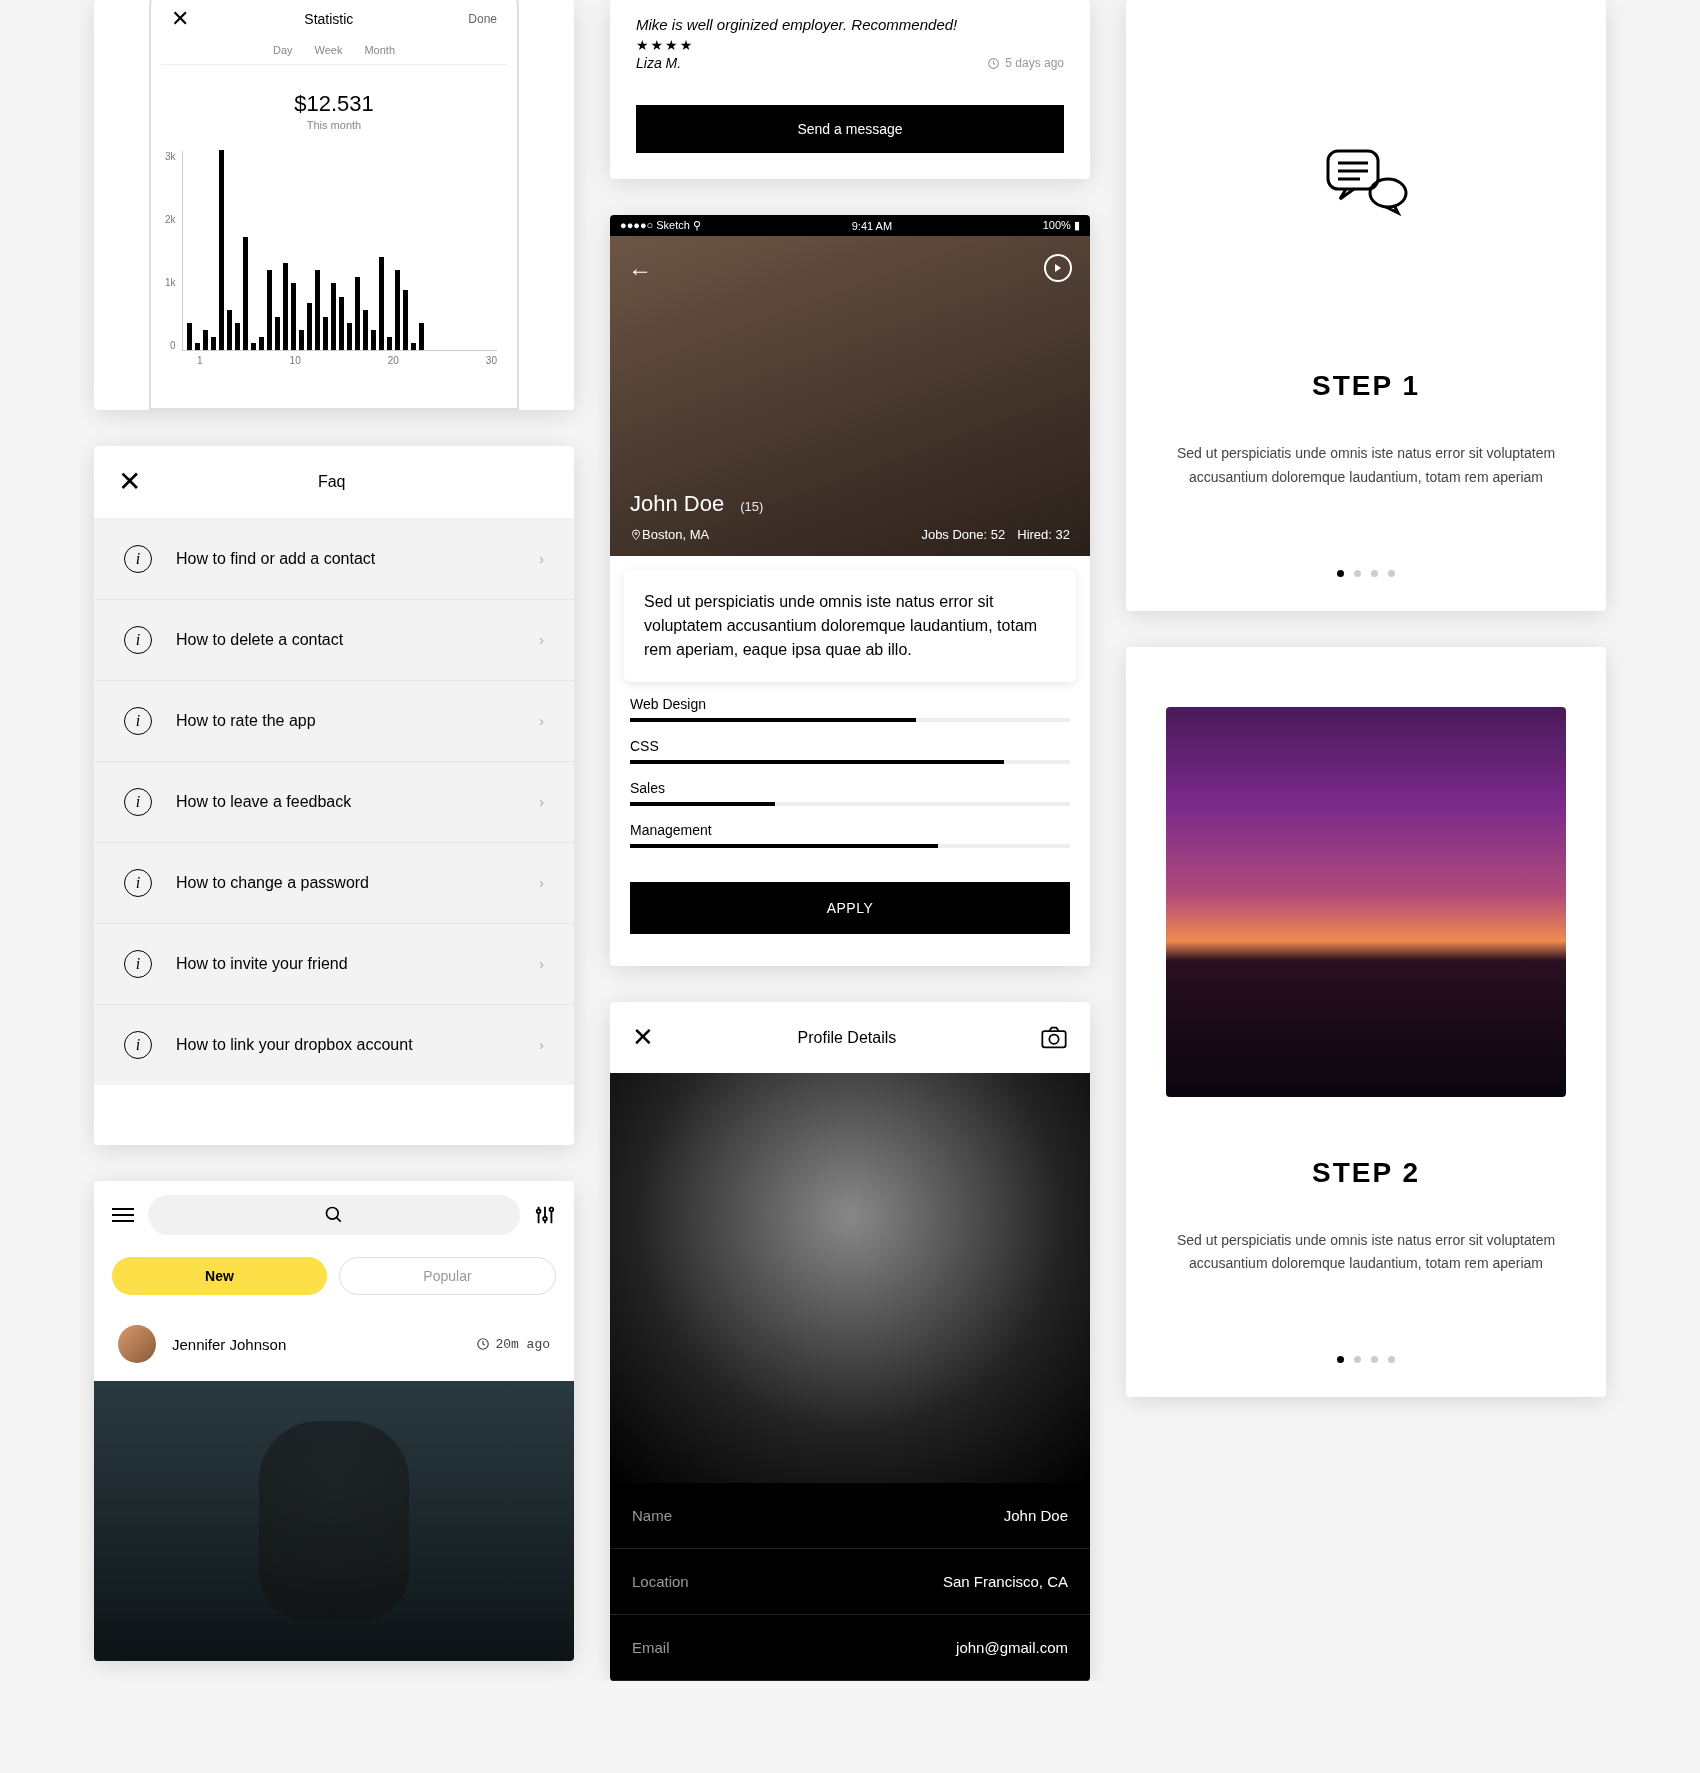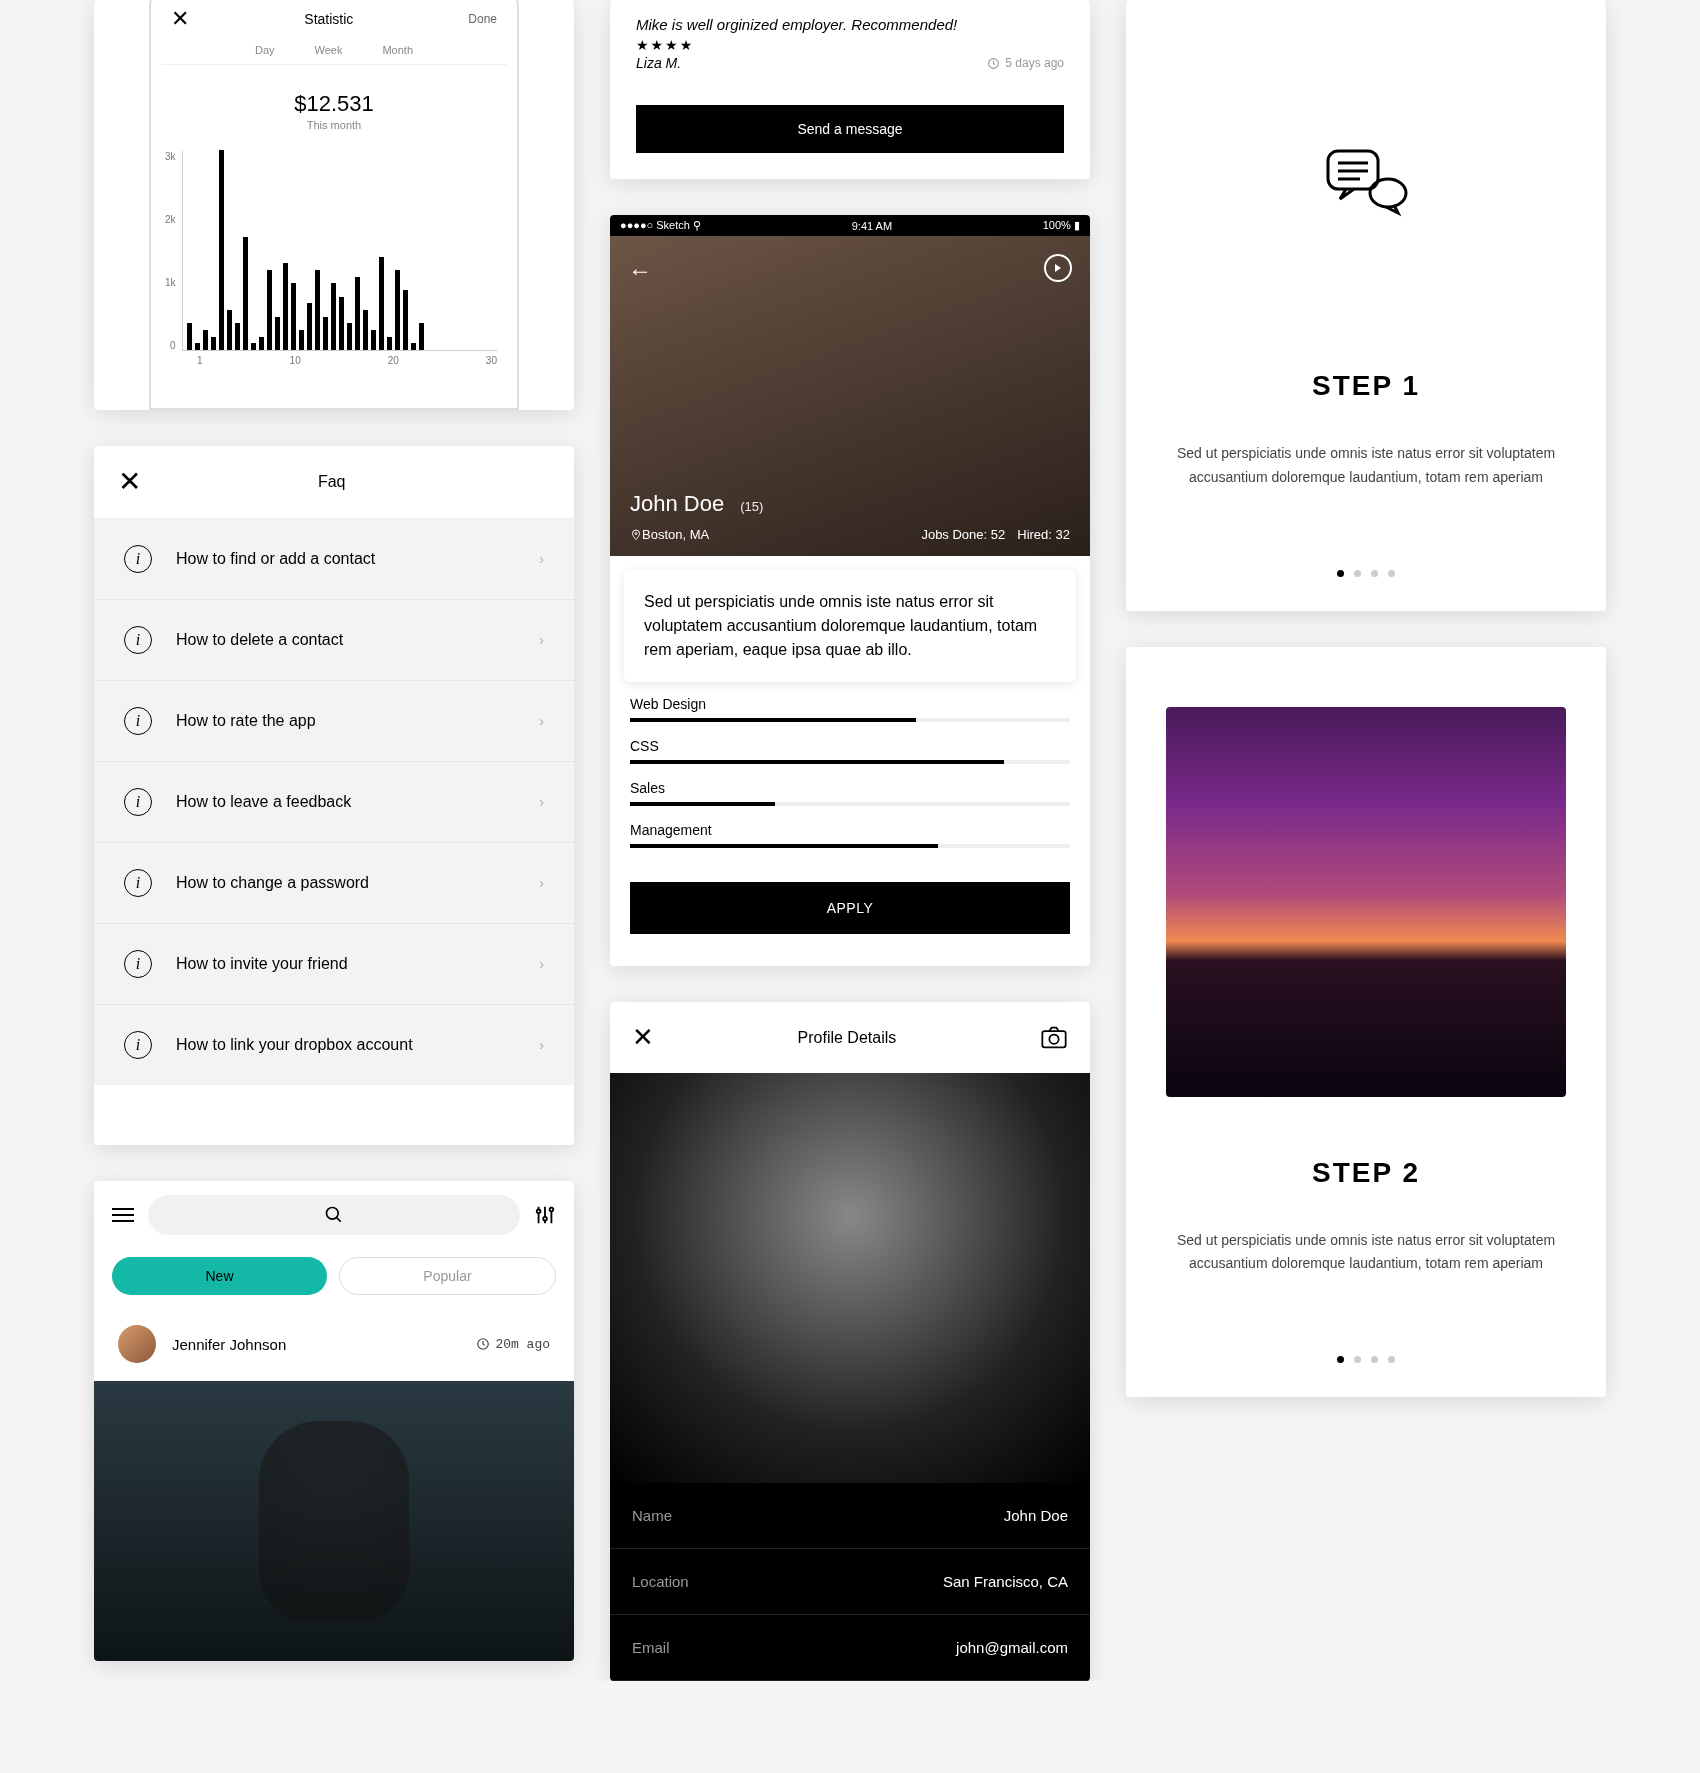--- a/index.html
+++ b/index.html
@@ -35,21 +35,21 @@
   padding: 30px 10px 0;
   margin: -30px auto 0;
   max-width: 370px;
   height: 440px;
   overflow: hidden;
 }
 .stat-header { display: flex; align-items: center; justify-content: space-between; padding: 4px 10px 12px; }
 .stat-header .close-x { font-size: 22px; font-weight: 300; }
 .stat-title { font-size: 14px; }
 .stat-done { font-size: 12px; color: #666; }
-.stat-tabs { display: flex; justify-content: center; gap: 40px; border-bottom: 1px solid #eee; padding-bottom: 8px; align-items: flex-end; }
+.stat-tabs { display: flex; justify-content: center; gap: 22px; border-bottom: 1px solid #eee; padding-bottom: 8px; align-items: flex-end; }
 .stat-tabs span { font-size: 11px; color: #888; }
 .stat-amount { text-align: center; padding-top: 26px; }
 .stat-amount .amt { font-size: 22px; font-weight: 500; }
 .stat-amount .sub { font-size: 11px; color: #888; margin-top: 2px; }
 .chart-wrap { padding: 20px 10px 0 4px; }
 .chart-area { display: flex; }
 .ylabels { display: flex; flex-direction: column; justify-content: space-between; height: 200px; font-size: 10px; color: #777; padding-right: 6px; text-align: right; }
 .bars { display: flex; align-items: flex-end; gap: 3px; height: 200px; flex: 1; border-left: 1px solid #ccc; border-bottom: 1px solid #ccc; padding-left: 4px; }
 .bar { width: 5px; background: #000; }
 .xlabels { display: flex; justify-content: space-between; font-size: 10px; color: #777; margin-left: 32px; margin-top: 4px; }
@@ -66,21 +66,21 @@
 .chev { color: #aaa; font-size: 14px; }
 
 .feed-card { padding-bottom: 0; }
 .feed-top { display: flex; align-items: center; gap: 14px; padding: 14px 18px; }
 .hamburger { display: flex; flex-direction: column; gap: 4px; width: 22px; }
 .hamburger span { height: 2px; background: #000; }
 .search-pill { flex: 1; height: 40px; background: #f1f1f1; border-radius: 20px; display: flex; align-items: center; justify-content: center; }
 .sliders { width: 22px; }
 .feed-tabs { display: flex; gap: 12px; padding: 8px 18px 18px; }
 .pill { flex: 1; height: 38px; border-radius: 19px; display: flex; align-items: center; justify-content: center; font-size: 14px; }
-.pill.active { background: #14b8a6; }
+.pill.active { background: #fde047; font-weight: bold; }
 .pill.inactive { border: 1px solid #ddd; color: #999; }
 .feed-user { display: flex; align-items: center; padding: 12px 24px 18px; gap: 16px; }
 .avatar { width: 38px; height: 38px; border-radius: 50%; background: linear-gradient(135deg,#d89a6b,#8a5a3a); }
 .feed-user-name { flex: 1; font-size: 15px; }
 .feed-time { display: flex; align-items: center; gap: 5px; font-size: 13px; color: #444; font-family: Liberation Mono, monospace; }
 .feed-img { height: 280px; background: linear-gradient(180deg,#2a3a42 0%,#1f2b30 40%,#0d1416 100%); position: relative; }
 .feed-img::after { content:""; position: absolute; left:50%; top:50%; transform:translate(-50%,-50%); width: 150px; height: 200px; background: radial-gradient(circle at 50% 30%, rgba(255,255,255,0.05), transparent), #111; border-radius: 60px 60px 50px 50px; opacity: .6; }
 
 .msg-card { padding: 12px 26px 26px; }
 .review-text { font-style: italic; font-size: 15px; margin-top: 4px; }

